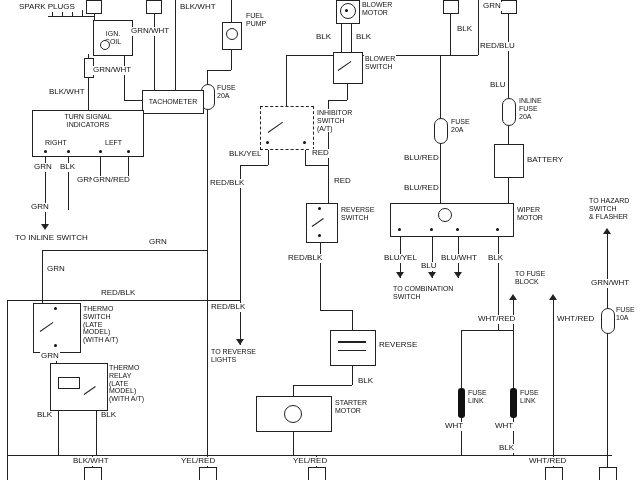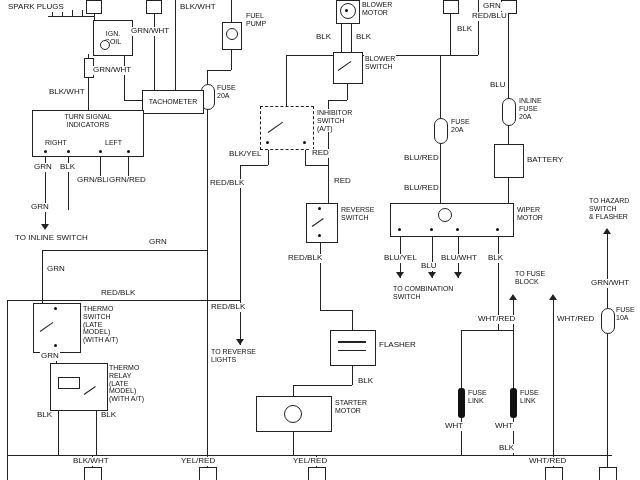--- a/index.html
+++ b/index.html
@@ -165,31 +165,31 @@
   <div class="box" style="left:330px;top:330px;width:44px;height:34px"></div>
   <i class="plate" style="left:338px;top:341px;width:28px;height:2px"></i>
   <i class="plate" style="left:338px;top:350px;width:28px;height:1px"></i>
   <div class="box" style="left:256px;top:396px;width:74px;height:34px"></div>
   <div class="circ" style="left:284px;top:405px;width:16px;height:16px"></div>
   <div class="dot" style="left:44px;top:150px"></div>
   <div class="dot" style="left:67px;top:150px"></div>
   <div class="dot" style="left:99px;top:150px"></div>
   <div class="dot" style="left:127px;top:150px"></div>
 
-  <span class="lb" style="left:7px;top:3px">SPARK PLUGS</span>
+  <span class="lb" style="left:18px;top:3px">SPARK PLUGS</span>
   <span class="lb" style="left:130px;top:27px">GRN/WHT</span>
   <span class="lb" style="left:179px;top:3px">BLK/WHT</span>
   <span class="lb" style="left:92px;top:66px">GRN/WHT</span>
   <span class="lb" style="left:48px;top:88px">BLK/WHT</span>
   <span class="lb s7" style="left:44px;top:139px">RIGHT</span>
   <span class="lb s7" style="left:104px;top:139px">LEFT</span>
   <span class="lb" style="left:33px;top:163px">GRN</span>
   <span class="lb" style="left:59px;top:163px">BLK</span>
   <span class="lb" style="left:76px;top:176px">GRN/BLK</span>
-  <span class="lb" style="left:108px;top:176px">GRN/RED</span>
+  <span class="lb" style="left:92px;top:176px">GRN/RED</span>
   <span class="lb" style="left:30px;top:203px">GRN</span>
   <span class="lb" style="left:14px;top:234px">TO INLINE SWITCH</span>
   <span class="lb" style="left:148px;top:238px">GRN</span>
   <span class="lb" style="left:46px;top:265px">GRN</span>
   <span class="lb" style="left:100px;top:289px">RED/BLK</span>
   <span class="lb s7" style="left:82px;top:305px">THERMO
 SWITCH
 (LATE
 MODEL)
 (WITH A/T)</span>
@@ -222,36 +222,36 @@
 SWITCH
 (A/T)</span>
   <span class="lb" style="left:228px;top:150px">BLK/YEL</span>
   <span class="lb" style="left:311px;top:149px">RED</span>
   <span class="lb" style="left:333px;top:177px">RED</span>
   <span class="lb s7" style="left:340px;top:206px">REVERSE
 SWITCH</span>
   <span class="lb" style="left:287px;top:254px">RED/BLK</span>
   <span class="lb s7" style="left:392px;top:285px">TO COMBINATION
 SWITCH</span>
-  <span class="lb" style="left:378px;top:341px">FLASHER</span>
+  <span class="lb" style="left:378px;top:341px">REVERSE</span>
   <span class="lb" style="left:357px;top:377px">BLK</span>
   <span class="lb s7" style="left:334px;top:399px">STARTER
 MOTOR</span>
   <span class="lb s7" style="left:516px;top:206px">WIPER
 MOTOR</span>
   <span class="lb" style="left:383px;top:254px">BLU/YEL</span>
   <span class="lb" style="left:420px;top:262px">BLU</span>
   <span class="lb" style="left:440px;top:254px">BLU/WHT</span>
   <span class="lb" style="left:487px;top:254px">BLK</span>
   <span class="lb s7" style="left:514px;top:270px">TO FUSE
 BLOCK</span>
   <span class="lb" style="left:477px;top:315px">WHT/RED</span>
   <span class="lb" style="left:556px;top:315px">WHT/RED</span>
   <span class="lb" style="left:456px;top:25px">BLK</span>
-  <span class="lb" style="left:471px;top:12px;margin-left:0">RED/BLU</span>
+  <span class="lb" style="left:471px;top:42px;margin-left:8px">RED/BLU</span>
   <span class="lb" style="left:482px;top:2px">GRN</span>
   <span class="lb" style="left:489px;top:81px">BLU</span>
   <span class="lb s7" style="left:518px;top:97px">INLINE
 FUSE
 20A</span>
   <span class="lb" style="left:526px;top:156px">BATTERY</span>
   <span class="lb s7" style="left:450px;top:118px">FUSE
 20A</span>
   <span class="lb" style="left:403px;top:154px">BLU/RED</span>
   <span class="lb" style="left:403px;top:184px">BLU/RED</span>

